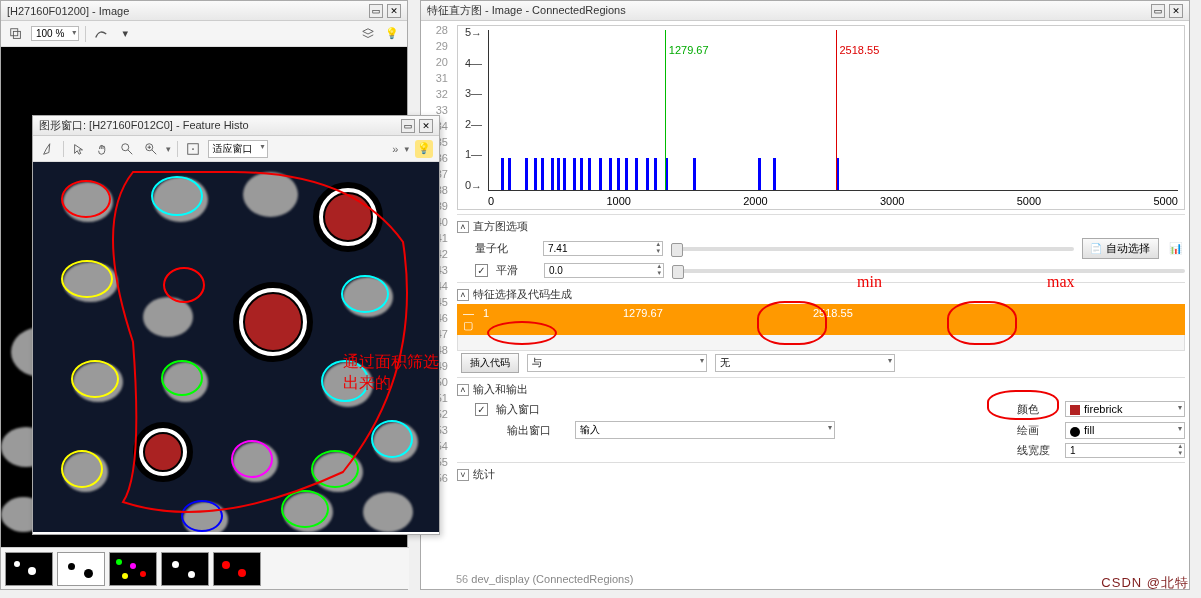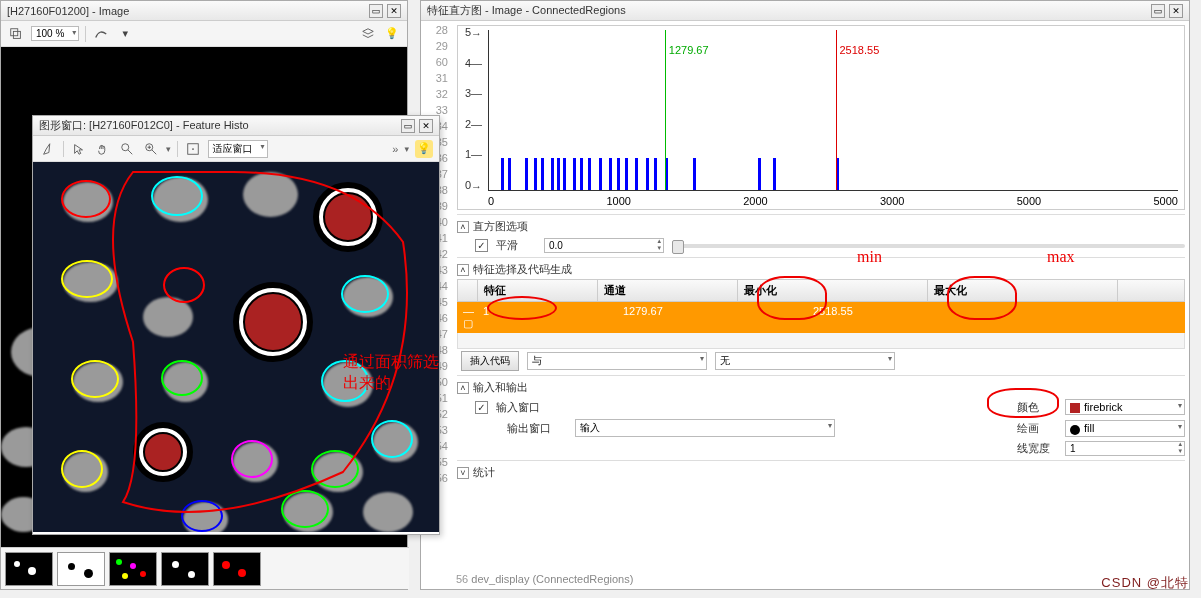--- a/index.html
+++ b/index.html
@@ -279,40 +279,40 @@
           <span>5000</span>
         </div>
     </div>
 
     <div class="section">
       <div class="sec-hdr">
           <span class="collapse-btn">˄</span>
           <span>直方图选项</span>
         </div>
       <div class="row">
+        <label>量子化</label>
+        <div class="spinner">7.41</div>
+        <div class="slider"></div>
+        <div class="btn">📄 <span>自动选择</span></div>
+        <span class="tool-ico">📊</span>
+      </div>
+      <div class="row">
         <span class="checkbox">✓</span>
         <label style="min-width:40px">平滑</label>
         <div class="spinner">0.0</div>
         <div class="slider"></div>
       </div>
     </div>
     <div class="section" style="position:relative">
       <div class="sec-hdr">
           <span class="collapse-btn">˄</span>
           <span>特征选择及代码生成</span>
         </div>
       <div class="redmark" style="left:400px;top:-10px">min</div>
       <div class="redmark" style="left:590px;top:-10px">max</div>
-      <div class="tbl-hdr">
-        <div class="c1"></div>
-        <div class="c2">特征</div>
-        <div class="c3">通道</div>
-        <div class="c4">最小化</div>
-        <div class="c5">最大化</div>
-      </div>
       <div class="tbl-row">
         <div class="c1">—▢</div>
         <div class="c3">1</div>
         <div class="c4">1279.67</div>
         <div class="c5">2518.55</div>
       </div>
       <div class="redcircle" style="left:30px;top:38px;width:70px;height:24px"></div>
       <div class="redcircle" style="left:300px;top:18px;width:70px;height:44px;border-radius:40%"></div>
       <div class="redcircle" style="left:490px;top:18px;width:70px;height:44px;border-radius:40%"></div>
       <div style="height:16px;background:#f5f5f5;border:1px solid #ddd;border-top:none"></div>
@@ -353,21 +353,21 @@
           <span class="collapse-btn">˅</span>
           <span>统计</span>
         </div>
     </div>
   </div>
 </div>
 
 <div class="line-gutter" id="gutter">
     <div>28</div>
     <div>29</div>
-    <div>60</div>
+    <div>20</div>
     <div>31</div>
     <div>32</div>
     <div>33</div>
     <div>34</div>
     <div>35</div>
     <div>36</div>
     <div>37</div>
     <div>38</div>
     <div>39</div>
     <div>40</div>

